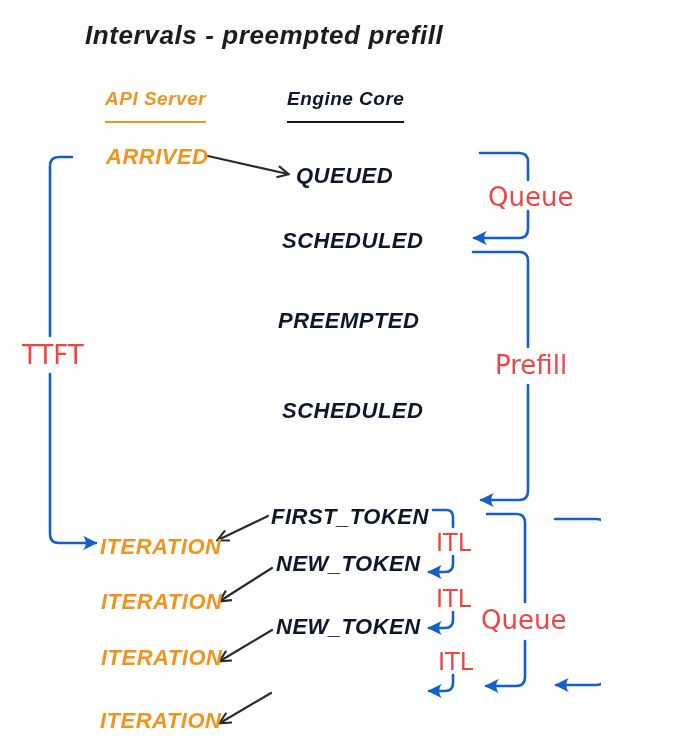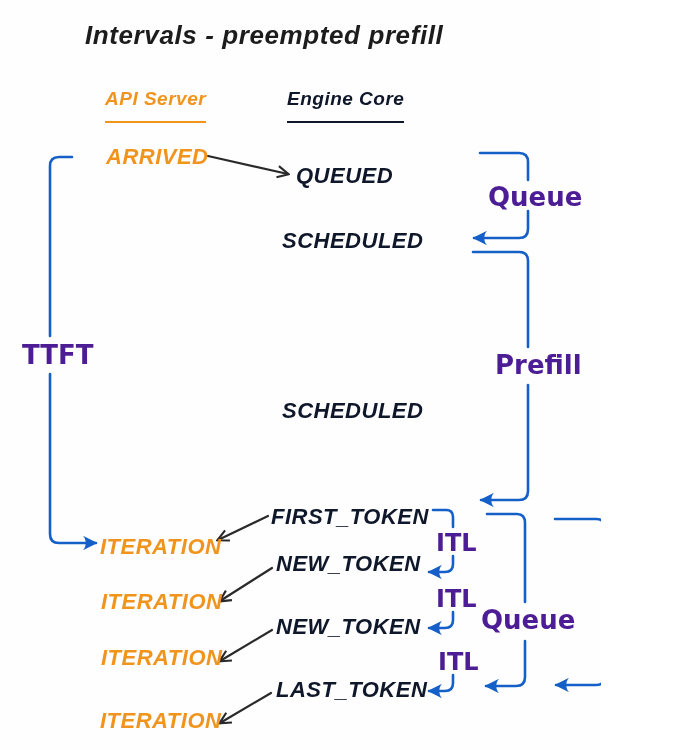--- a/index.html
+++ b/index.html
@@ -23,22 +23,22 @@
     font-size:19px;
     padding-bottom:13px;
     border-bottom:2px solid currentColor;
   }
   .orange{color:#F0941E;}
   .red{color:#0f172a;}
   .event{font-size:22px;}
   
   .blue-label{
     font-family:"DejaVu Sans","Liberation Sans",sans-serif;
-    font-weight:700;
-    color:#4c1d95;
+    font-weight:400;
+    color:#ef4444;
   }
   .lbl-26{font-size:26px;}
   .lbl-24{font-size:24px;}
   svg.lines{position:absolute;left:0;top:0;pointer-events:none;}
 </style>
 </head>
 <body>
 
 <div class="canvas">
 
@@ -89,25 +89,25 @@
   <div class="abs hand col-header red" style="left:287px;top:89px;">Engine Core</div>
 
   <div class="abs hand event orange" style="left:106px;top:146px;">ARRIVED</div>
   <div class="abs hand event orange" style="left:100px;top:536px;">ITERATION</div>
   <div class="abs hand event orange" style="left:101px;top:591px;">ITERATION</div>
   <div class="abs hand event orange" style="left:101px;top:647px;">ITERATION</div>
   <div class="abs hand event orange" style="left:100px;top:710px;">ITERATION</div>
 
   <div class="abs hand event red" style="left:296px;top:165px;">QUEUED</div>
   <div class="abs hand event red" style="left:282px;top:230px;">SCHEDULED</div>
+  <div class="abs hand event red" style="left:278px;top:310px;">PREEMPTED</div>
   <div class="abs hand event red" style="left:282px;top:400px;">SCHEDULED</div>
   <div class="abs hand event red" style="left:271px;top:506px;">FIRST_TOKEN</div>
   <div class="abs hand event red" style="left:276px;top:553px;">NEW_TOKEN</div>
   <div class="abs hand event red" style="left:276px;top:616px;">NEW_TOKEN</div>
-  <div class="abs hand event red" style="left:276px;top:679px;">LAST_TOKEN</div>
 
   <div class="abs blue-label lbl-26" style="left:22px;top:342px;">TTFT</div>
   <div class="abs blue-label lbl-26" style="left:488px;top:184px;">Queue</div>
   <div class="abs blue-label lbl-26" style="left:495px;top:352px;">Prefill</div>
   <div class="abs blue-label lbl-24" style="left:436px;top:531px;">ITL</div>
   <div class="abs blue-label lbl-24" style="left:436px;top:587px;">ITL</div>
   <div class="abs blue-label lbl-24" style="left:438px;top:650px;">ITL</div>
   <div class="abs blue-label lbl-26" style="left:481px;top:607px;">Queue</div>
 
 </div>

